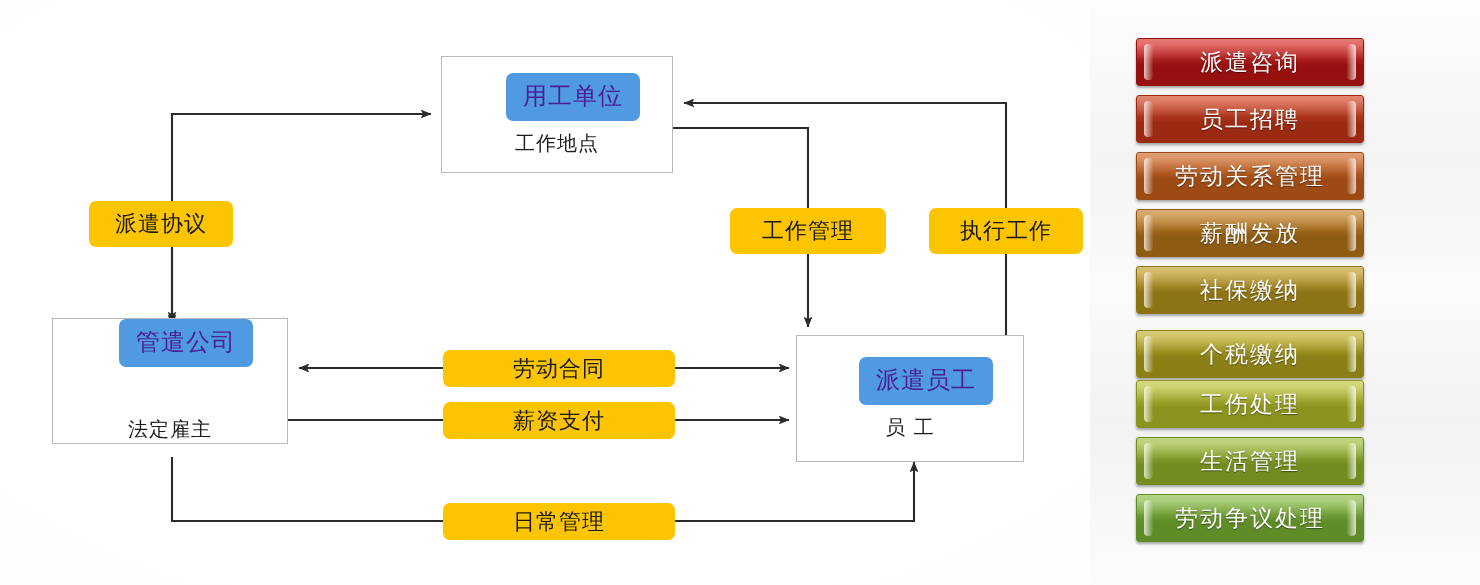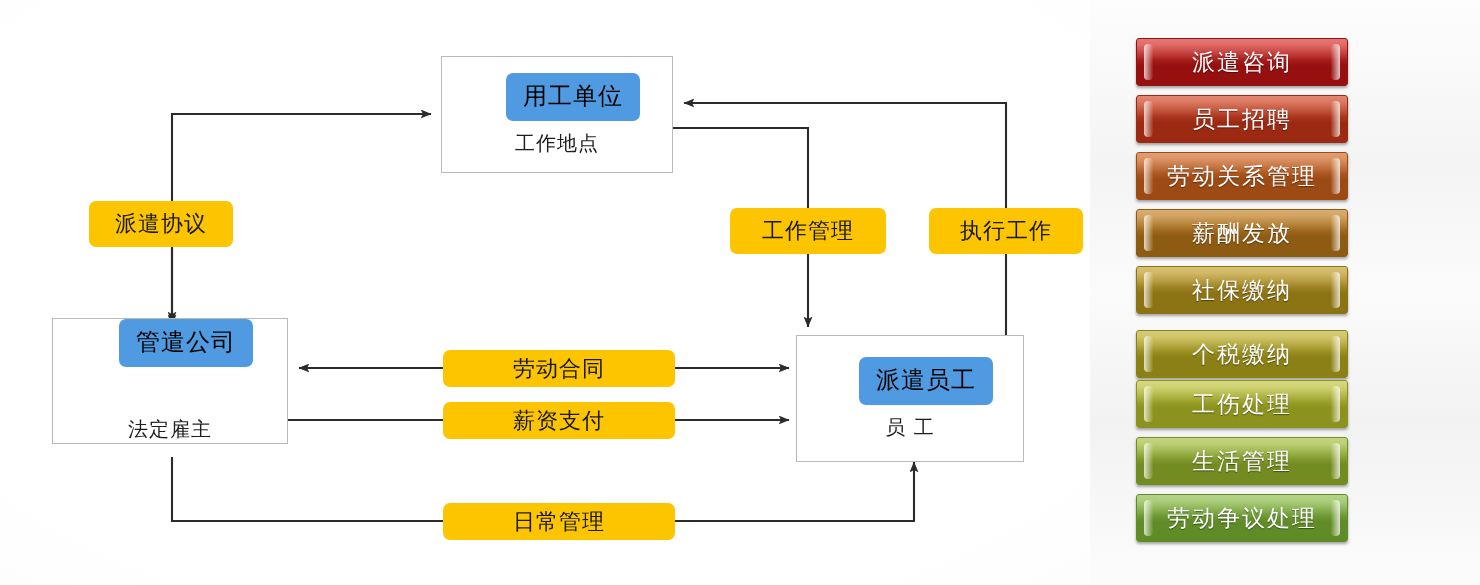--- a/index.html
+++ b/index.html
@@ -31,21 +31,21 @@
     position:absolute;
     border:1px solid #b9b9b9;
     background:#ffffff;
     box-sizing:border-box;
     display:flex;flex-direction:column;
     align-items:center;justify-content:center;
     gap:9px;
   }
   .pill{
     background:#4f9ae0;
-    color:#000000;
+    color:#4c1d95;
     border-radius:7px;
     font-size:24px;
     line-height:1;
     padding:11px 17px 13px 17px;
     letter-spacing:1px;
     white-space:nowrap;
     font-family:"DejaVu Sans","Liberation Sans",sans-serif;
     font-weight:400;
     margin-left:32px;
   }
@@ -67,21 +67,21 @@
     letter-spacing:1px;
     box-sizing:border-box;
     font-family:"DejaVu Sans","Liberation Sans",sans-serif;
     z-index:5;
   }
 
   
   .btn3d{
     position:absolute;
     left:1136px;
-    width:212px;height:48px;
+    width:228px;height:48px;
     border-radius:3px;
     box-sizing:border-box;
     display:flex;align-items:center;justify-content:center;
     color:#ffffff;
     font-size:23px;
     letter-spacing:2px;
     white-space:nowrap;
     box-shadow:0 2px 3px rgba(0,0,0,.35);
     overflow:hidden;
     font-family:"DejaVu Sans","Liberation Sans",sans-serif;

